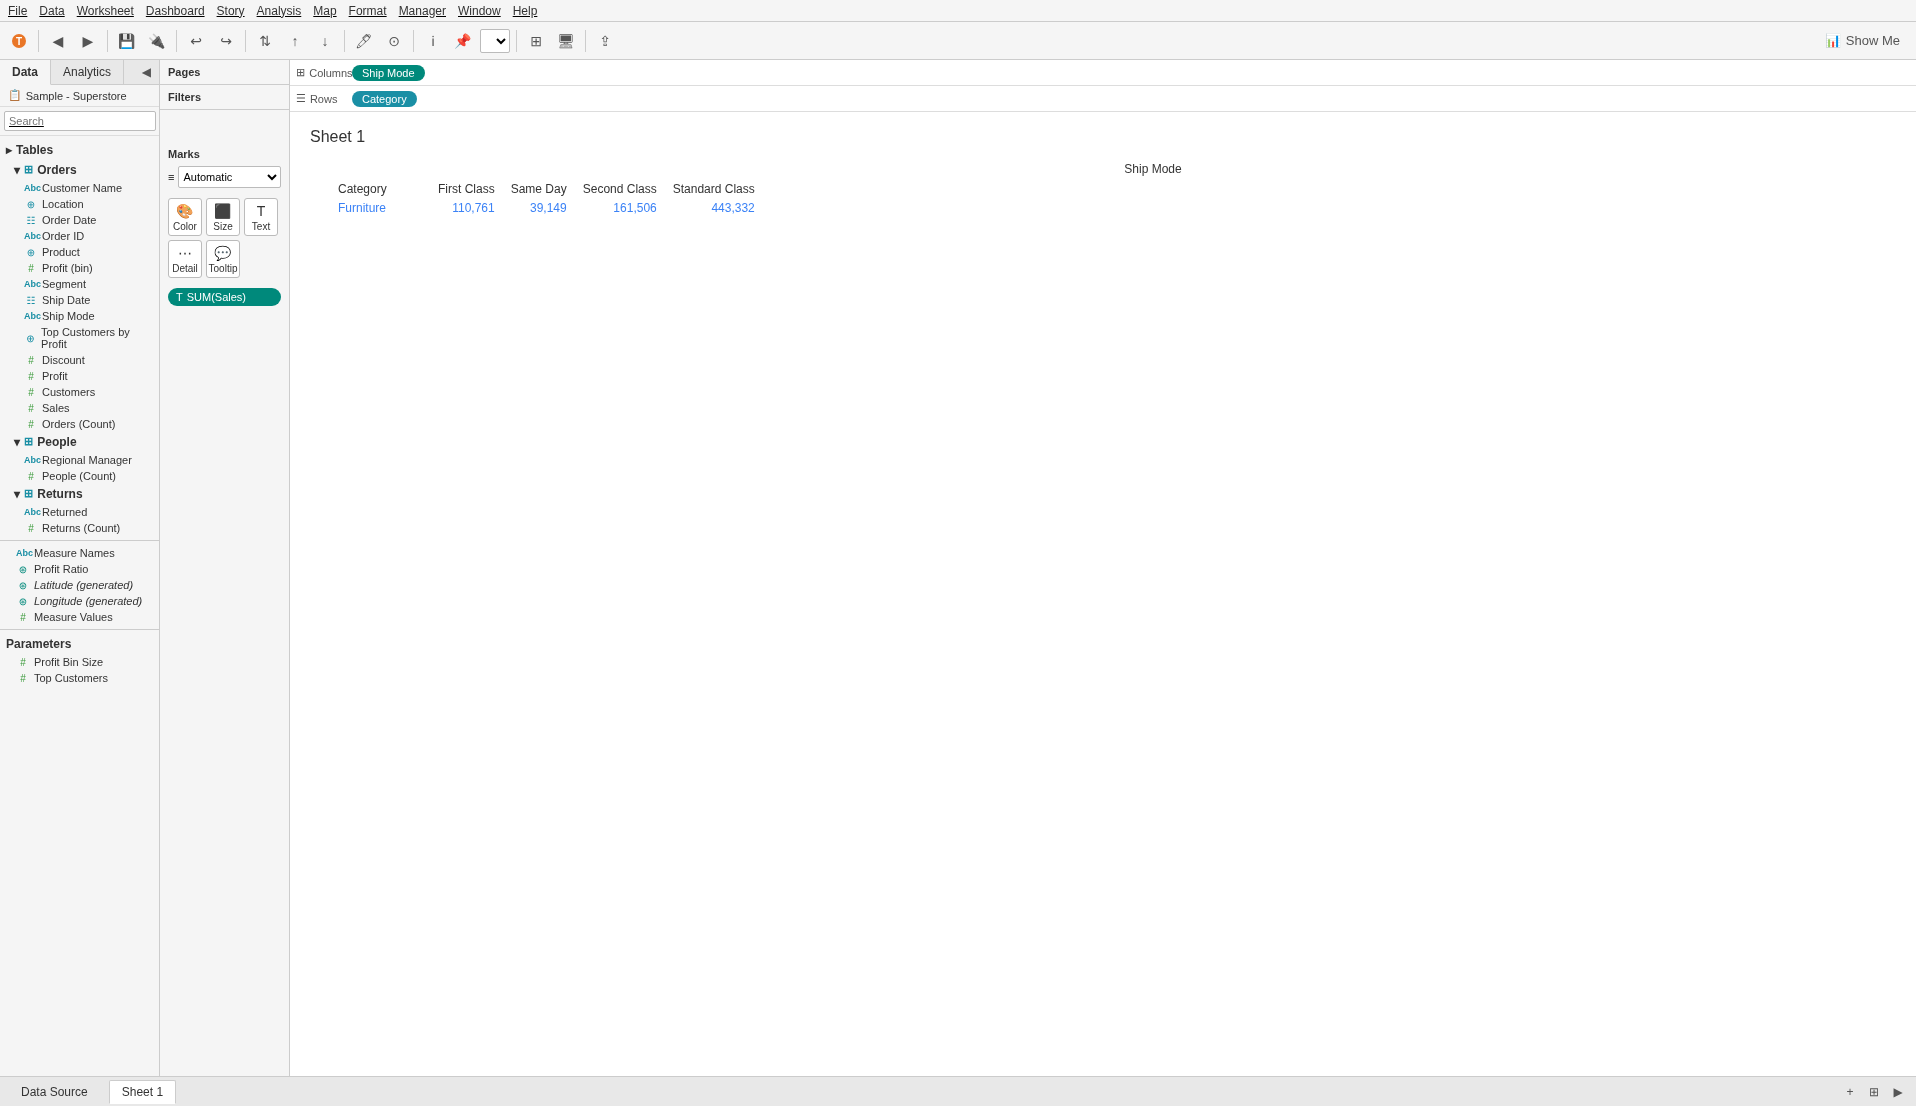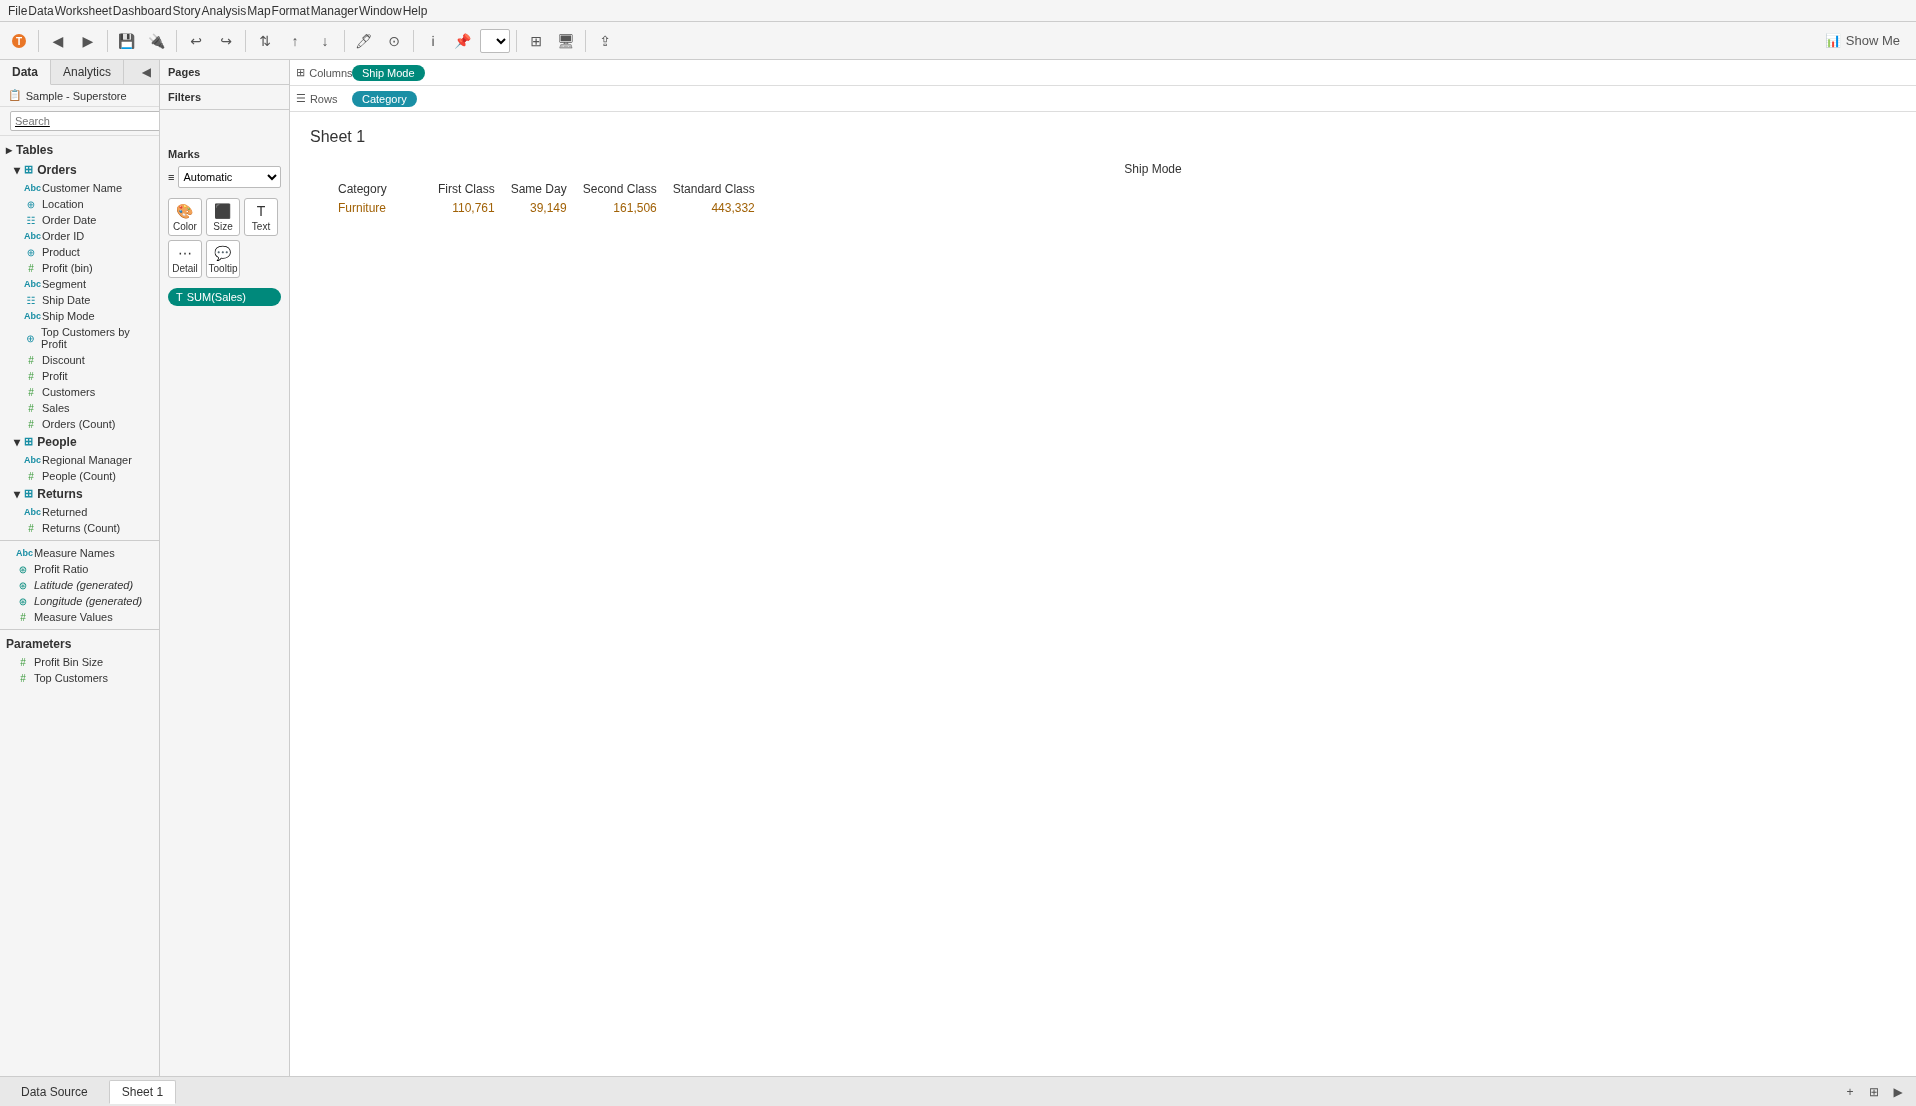--- a/index.html
+++ b/index.html
@@ -6,21 +6,22 @@
     body { font-family: 'Segoe UI', Arial, sans-serif; font-size: 12px; background: #f0f0f0; overflow: hidden; }
 
     
     .menu-bar {
       display: flex;
       align-items: center;
       background: #f5f5f5;
       border-bottom: 1px solid #ccc;
       height: 22px;
       padding: 0 8px;
-      gap: 1px;
+      gap: 12px;
+      text-decoration: underline;
     }
     .menu-bar span { font-size: 12px; cursor: pointer; color: #333; }
 
     
     .toolbar {
       display: flex;
       align-items: center;
       background: #f5f5f5;
       border-bottom: 1px solid #ccc;
       height: 38px;
@@ -94,21 +95,21 @@
       font-size: 11px;
       color: #333;
       border-bottom: 1px solid #ddd;
       gap: 4px;
     }
 
     
     .search-bar {
       display: flex;
       align-items: center;
-      padding: 4px 10px;
+      padding: 4px 4px;
       border-bottom: 1px solid #ddd;
       gap: 4px;
       text-decoration: underline;
     }
     .search-input {
       flex: 1;
       height: 20px;
       border: 1px solid #bbb;
       border-radius: 2px;
       font-size: 11px;
@@ -288,21 +289,21 @@
       padding: 2px 8px;
       color: #333;
       font-weight: normal;
       border-bottom: none;
     }
     .data-table th.category-col {
       text-align: left;
     }
     .data-table td {
       padding: 3px 8px;
-      color: #a16207;
+      color: #3b82f6;
       margin-top: 40px;
     }
     .data-table td.category-cell {
       text-align: left;
       min-width: 100px;
     }
     .data-table td.num-cell {
       text-align: right;
       min-width: 70px;
     }

